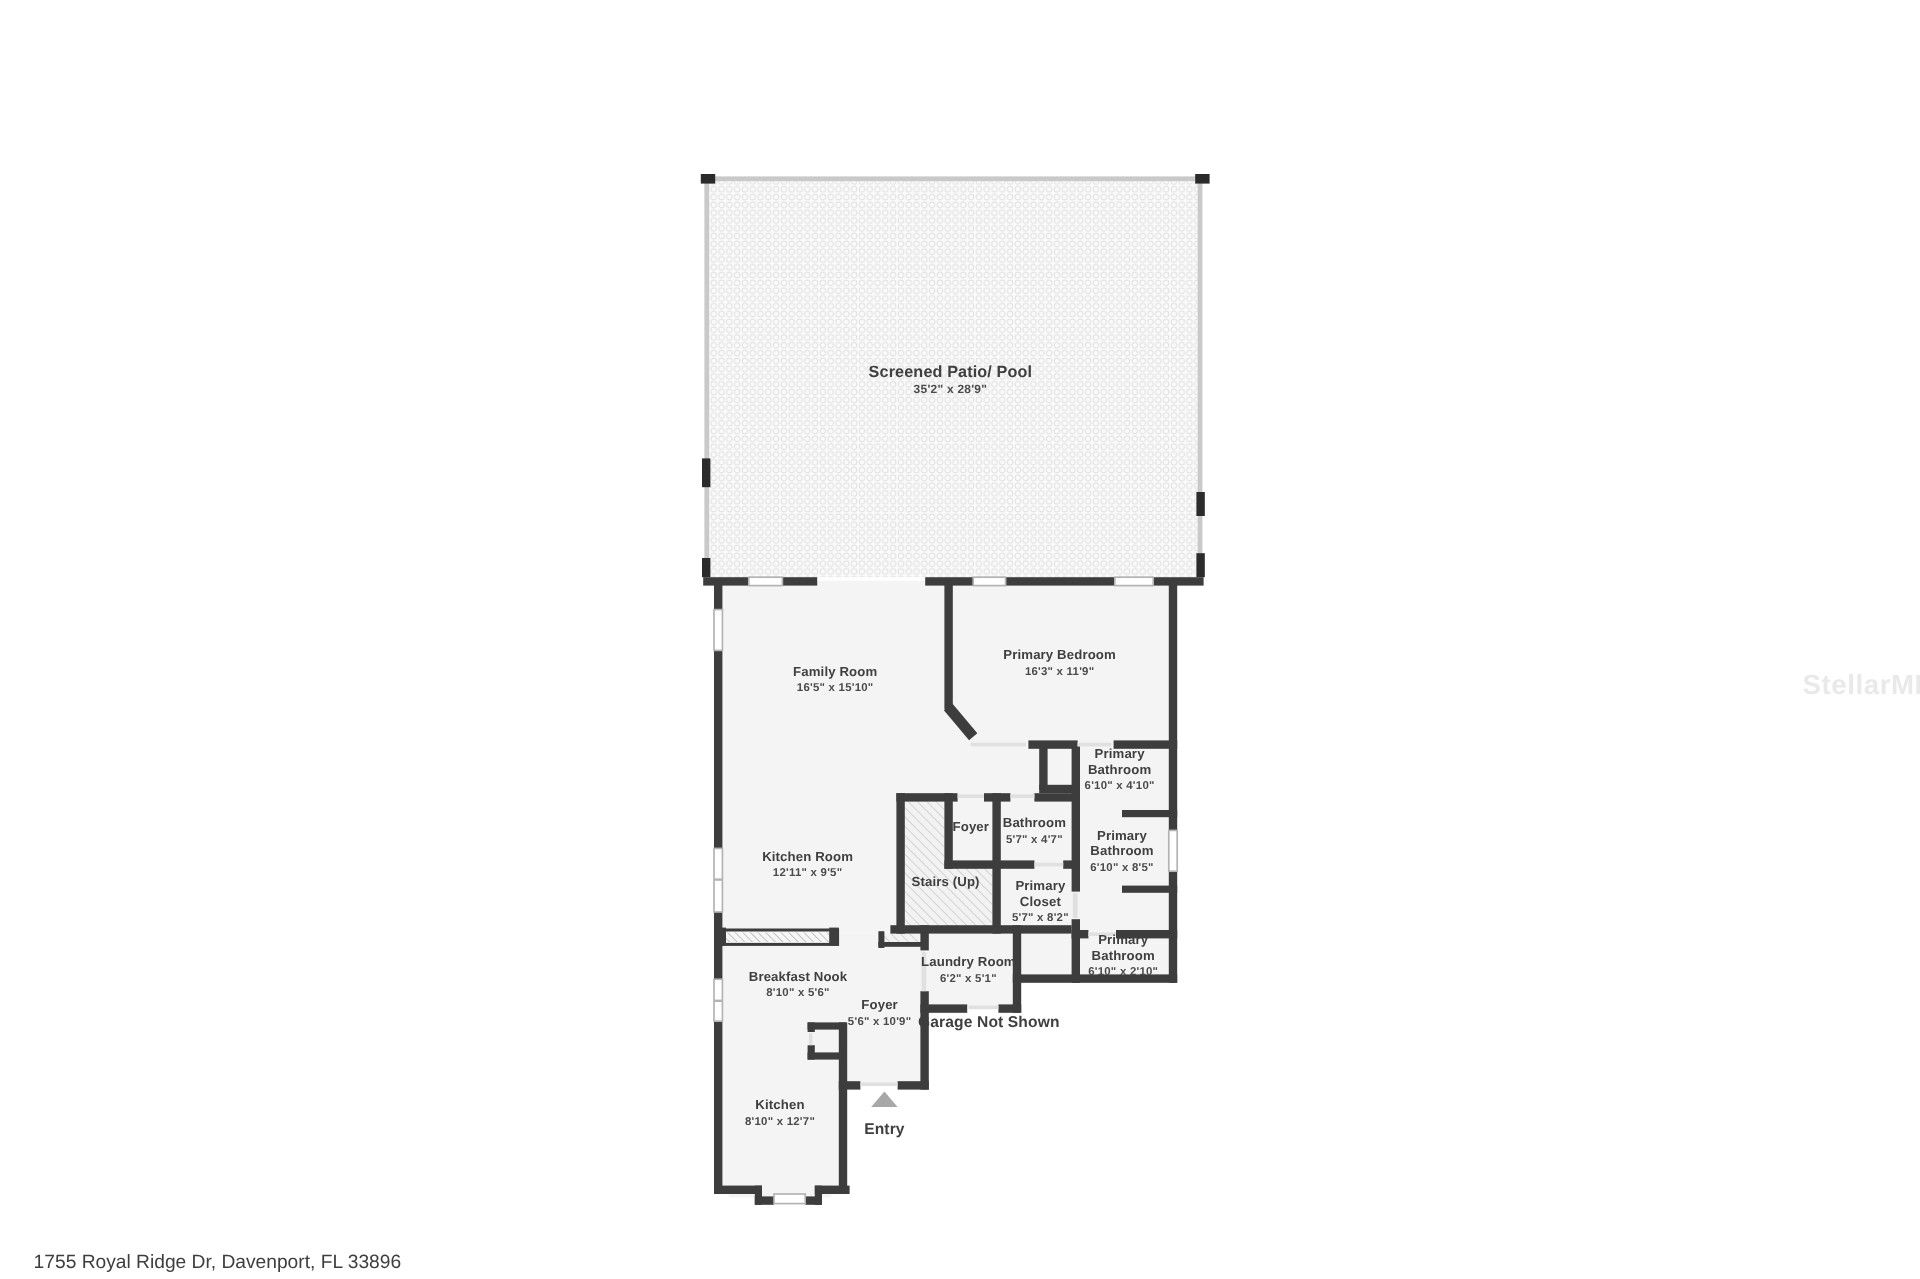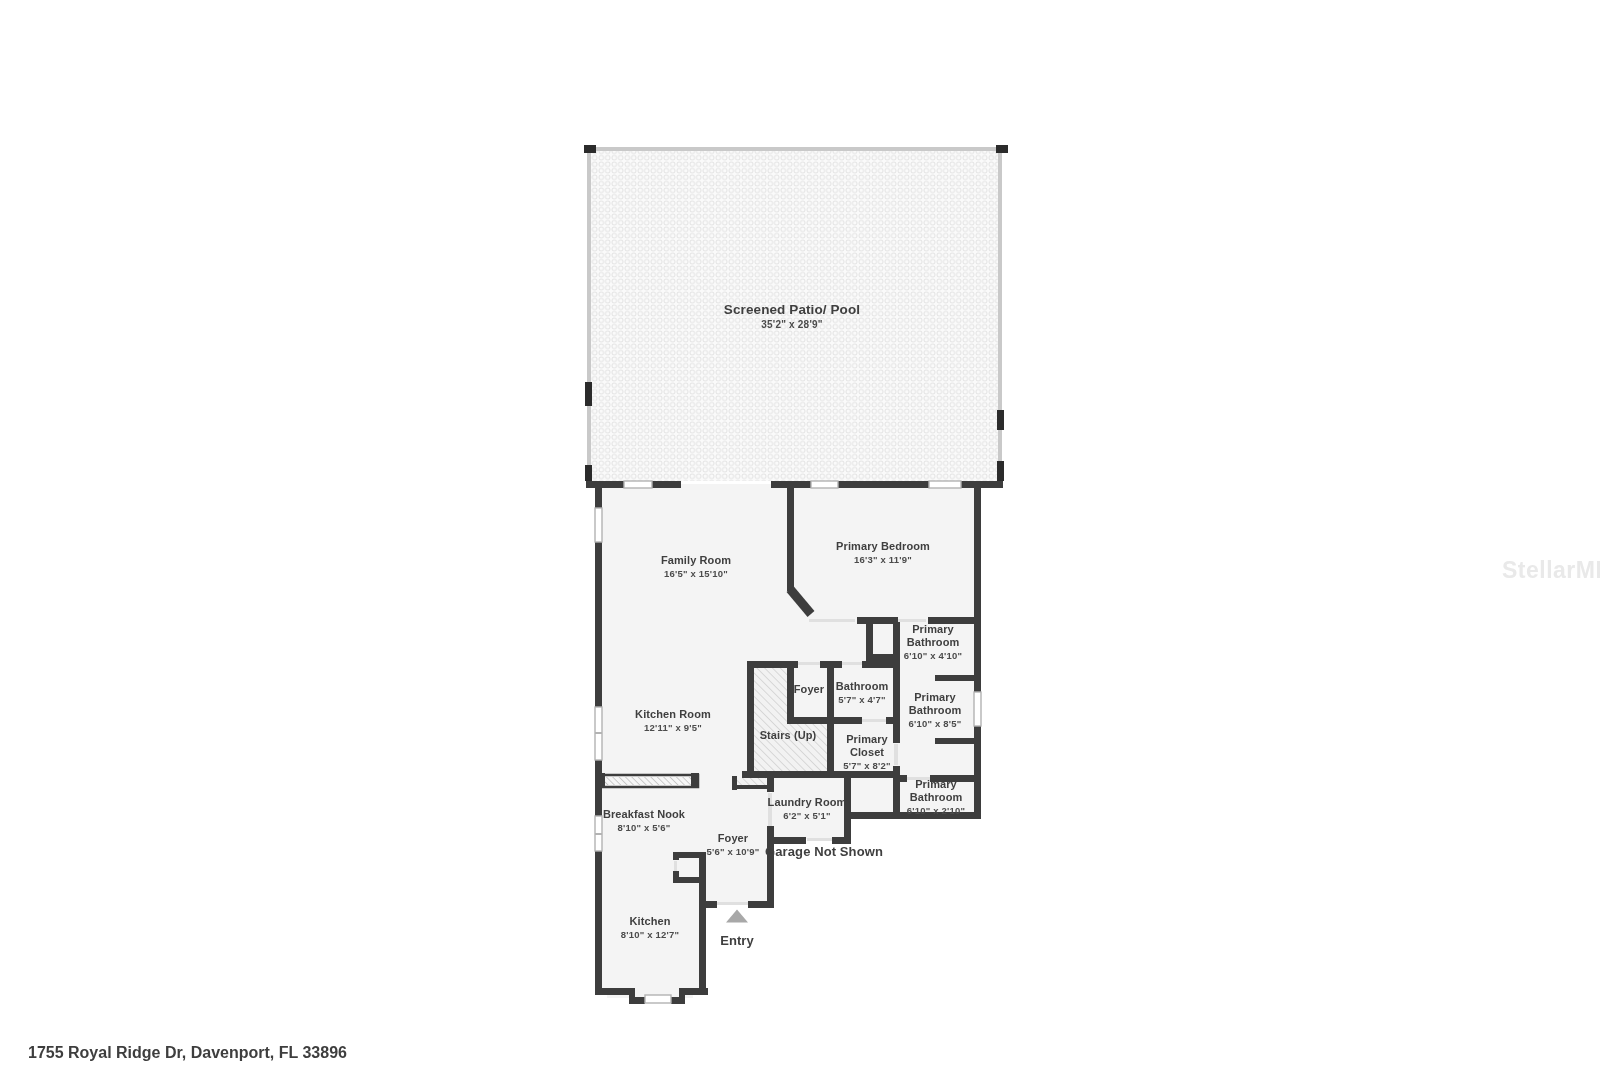--- a/index.html
+++ b/index.html
@@ -33,21 +33,21 @@
     position:absolute;
     transform:translate(-50%,-50%);
     width:0;height:0;
     border-left:11px solid transparent;
     border-right:11px solid transparent;
     border-bottom:13px solid #a8a8a8;
     z-index:5;
   }
   .addr{
     position:absolute;left:28px;top:1000px;
-    font-size:16px;font-weight:bold;color:#3e3e3e;
+    font-size:16px;font-weight:normal;color:#3e3e3e;
   }
   .floor{
     position:absolute;left:28px;top:1028px;
     font-size:15px;font-weight:bold;color:#6d28d9;
   }
   .disclaimer{
     position:absolute;left:780px;top:1038px;
     transform:translateX(-50%);
     font-size:12px;font-weight:bold;color:#4a4a4a;
     white-space:nowrap;
@@ -268,21 +268,21 @@
     <span class="dm">5'7" x 8'2"</span>
   </div>
   <div class="rl wrap" style="left:936px;top:753px">
     <span class="nm">Primary Bathroom</span>
     <span class="dm">6'10" x 2'10"</span>
   </div>
   <div class="rl" style="left:807px;top:765px">
     <span class="nm">Laundry Room</span>
     <span class="dm">6'2" x 5'1"</span>
   </div>
-  <div class="rl" style="left:644px;top:777px">
+  <div class="rl" style="left:665px;top:777px">
     <span class="nm">Breakfast Nook</span>
     <span class="dm">8'10" x 5'6"</span>
   </div>
   <div class="rl" style="left:733px;top:801px">
     <span class="nm">Foyer</span>
     <span class="dm">5'6" x 10'9"</span>
   </div>
   <div class="rl plain" style="left:824px;top:808px">
     <span class="nm">Garage Not Shown</span>
 

